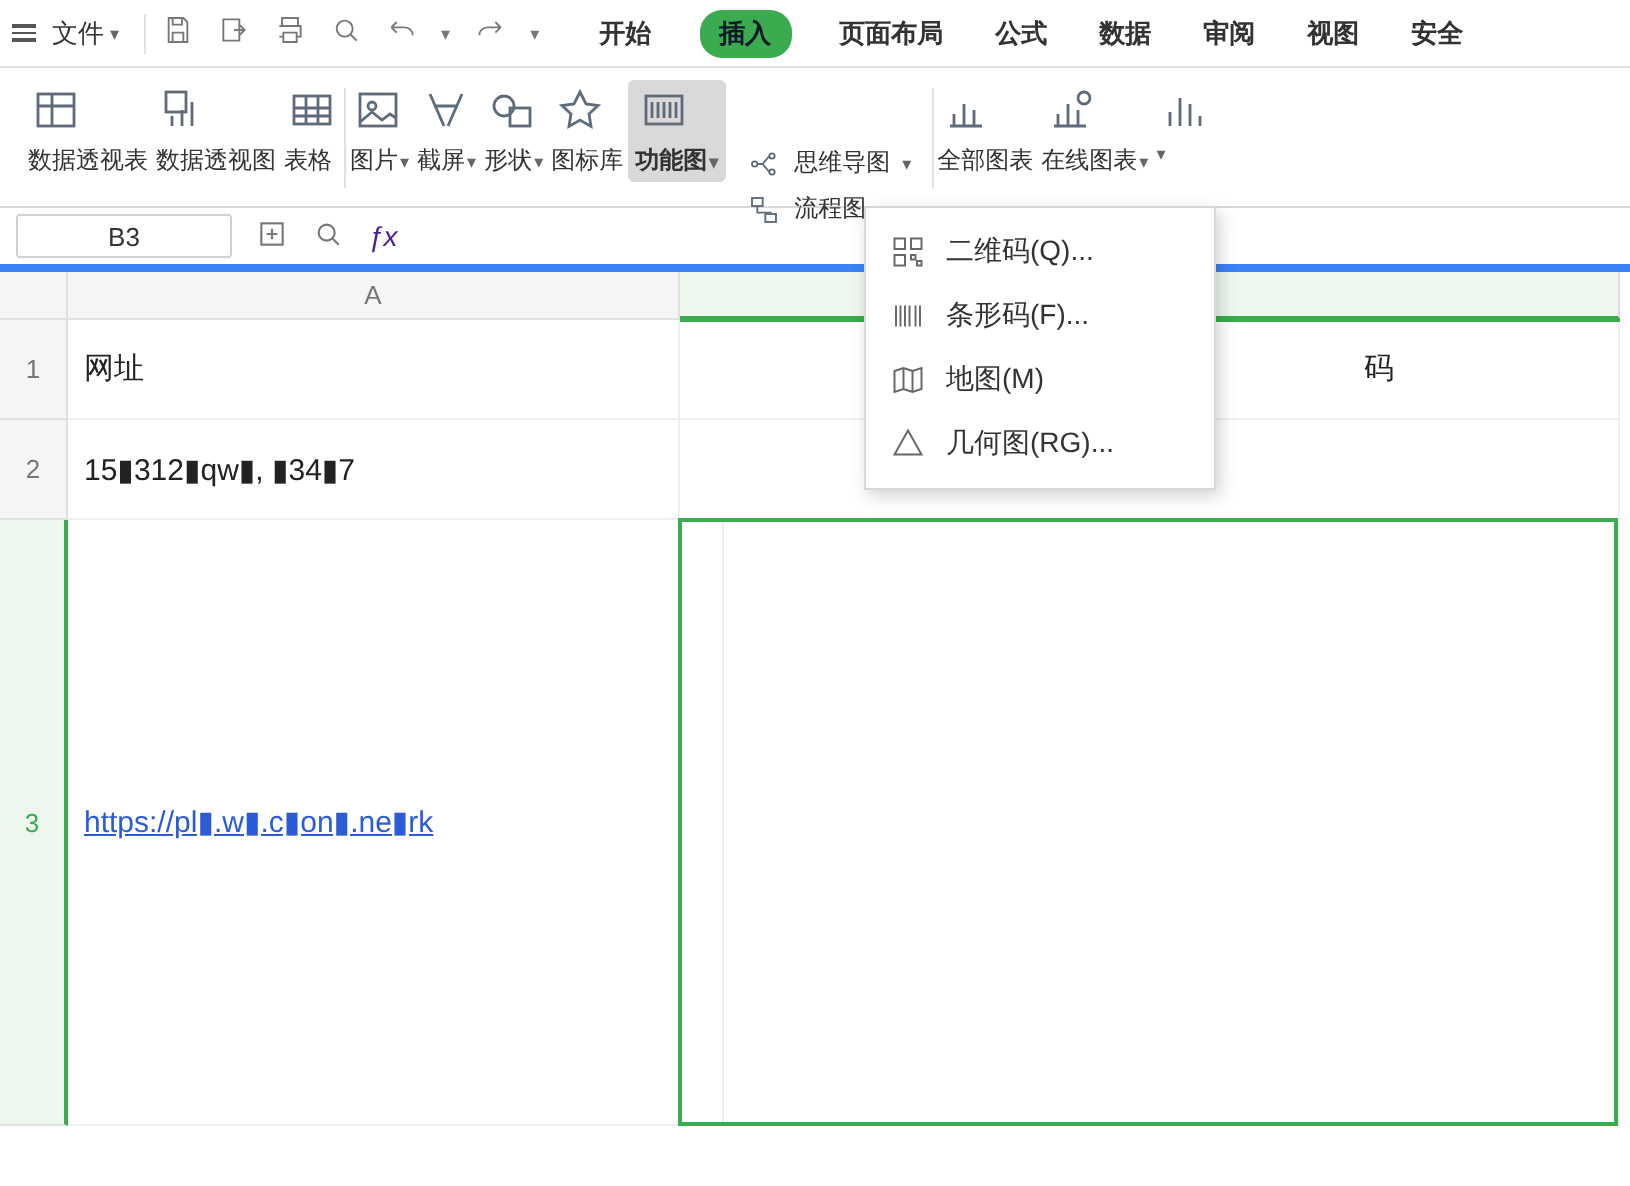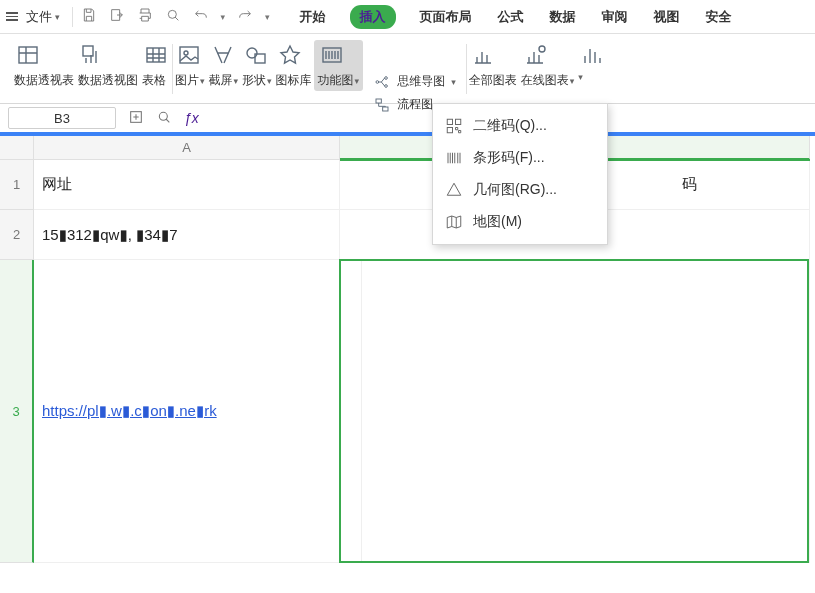--- a/index.html
+++ b/index.html
@@ -9,26 +9,26 @@
   .menubar { height:34px; display:flex; align-items:center; padding:0 6px; border-bottom:1px solid #e0e0e0; gap:2px;}
   .menubar .hamburger { display:flex; flex-direction:column; gap:2px; margin-right:2px;}
   .menubar .hamburger span{width:12px;height:1.5px;background:#555;}
   .file-btn { display:flex; align-items:center; gap:3px; padding:2px 4px; cursor:pointer;}
   .file-btn .caret { font-size:9px; color:#666;}
   .vert-sep { width:1px; height:20px; background:#e0e0e0; margin:0 6px;}
   .qat { display:flex; align-items:center; gap:12px; color:#777;}
   .qat svg { width:16px; height:16px; stroke:#777; fill:none; stroke-width:1.4;}
   .tabs { display:flex; align-items:center; gap:22px; margin-left:26px;}
   .tab { cursor:pointer; padding:3px 2px; color:#333;font-weight:bold;}
-  .tab.active { background:#3aab4e; color:#4c1d95; padding:3px 10px; border-radius:11px;}
+  .tab.active { background:#3aab4e; color:#0f172a; padding:3px 10px; border-radius:11px;}
   
   
   .ribbon { height:70px; display:flex; align-items:flex-start; border-bottom:1px solid #d8d8d8; padding:6px 0 0 0;}
   .rbtn { display:flex; flex-direction:column; align-items:flex-start; gap:4px; cursor:pointer; padding:2px 2px;}
-  .rbtn.active { background:#d9d9d9; border-radius:3px; padding:2px 4px;}
+  .rbtn.active { background:#d9d9d9; border-radius:3px; padding:2px 4px;font-weight:bold;}
   .rbtn .ricon { width:28px; height:26px; display:flex; align-items:center; justify-content:center;}
   .rbtn .ricon svg{ width:26px; height:24px; stroke:#5d6b7a; fill:none; stroke-width:1.4;}
   .rbtn .rlabel { font-size:12px; color:#333; display:flex; align-items:center; gap:1px;}
   .smallcaret{ font-size:9px; color:#666;}
   .rsep{ width:1px; background:#e0e0e0; height:50px; margin-top:4px;}
   
   .stackgroup{ display:flex; flex-direction:column; gap:6px; padding:4px 10px;margin-top:29px;}
   .sbtn{ display:flex; align-items:center; gap:6px; cursor:pointer; font-size:12px; color:#333;}
   .sbtn svg{width:18px;height:16px;stroke:#5d6b7a;fill:none;stroke-width:1.4;}
   
@@ -301,23 +301,23 @@
     <span>二维码(Q)...</span>
   </div>
   <div class="dropitem">
     <svg viewBox="0 0 24 24">
         <path d="M4 5v14M7 5v14M10 5v14M13 5v14M17 5v14M20 5v14"></path>
       </svg>
     <span>条形码(F)...</span>
   </div>
   <div class="dropitem">
     <svg viewBox="0 0 24 24">
+        <path d="M3 6l6-2 6 2 6-2v14l-6 2-6-2-6 2zM9 4v14M15 6v14"></path>
+      </svg>
+    <span>地图(M)</span>
+  </div>
+  <div class="dropitem">
+    <svg viewBox="0 0 24 24">
         <path d="M12 3l9 16H3z"></path>
       </svg>
     <span>几何图(RG)...</span>
   </div>
-  <div class="dropitem">
-    <svg viewBox="0 0 24 24">
-        <path d="M3 6l6-2 6 2 6-2v14l-6 2-6-2-6 2zM9 4v14M15 6v14"></path>
-      </svg>
-    <span>地图(M)</span>
-  </div>
 </div>
 
 </body></html>

